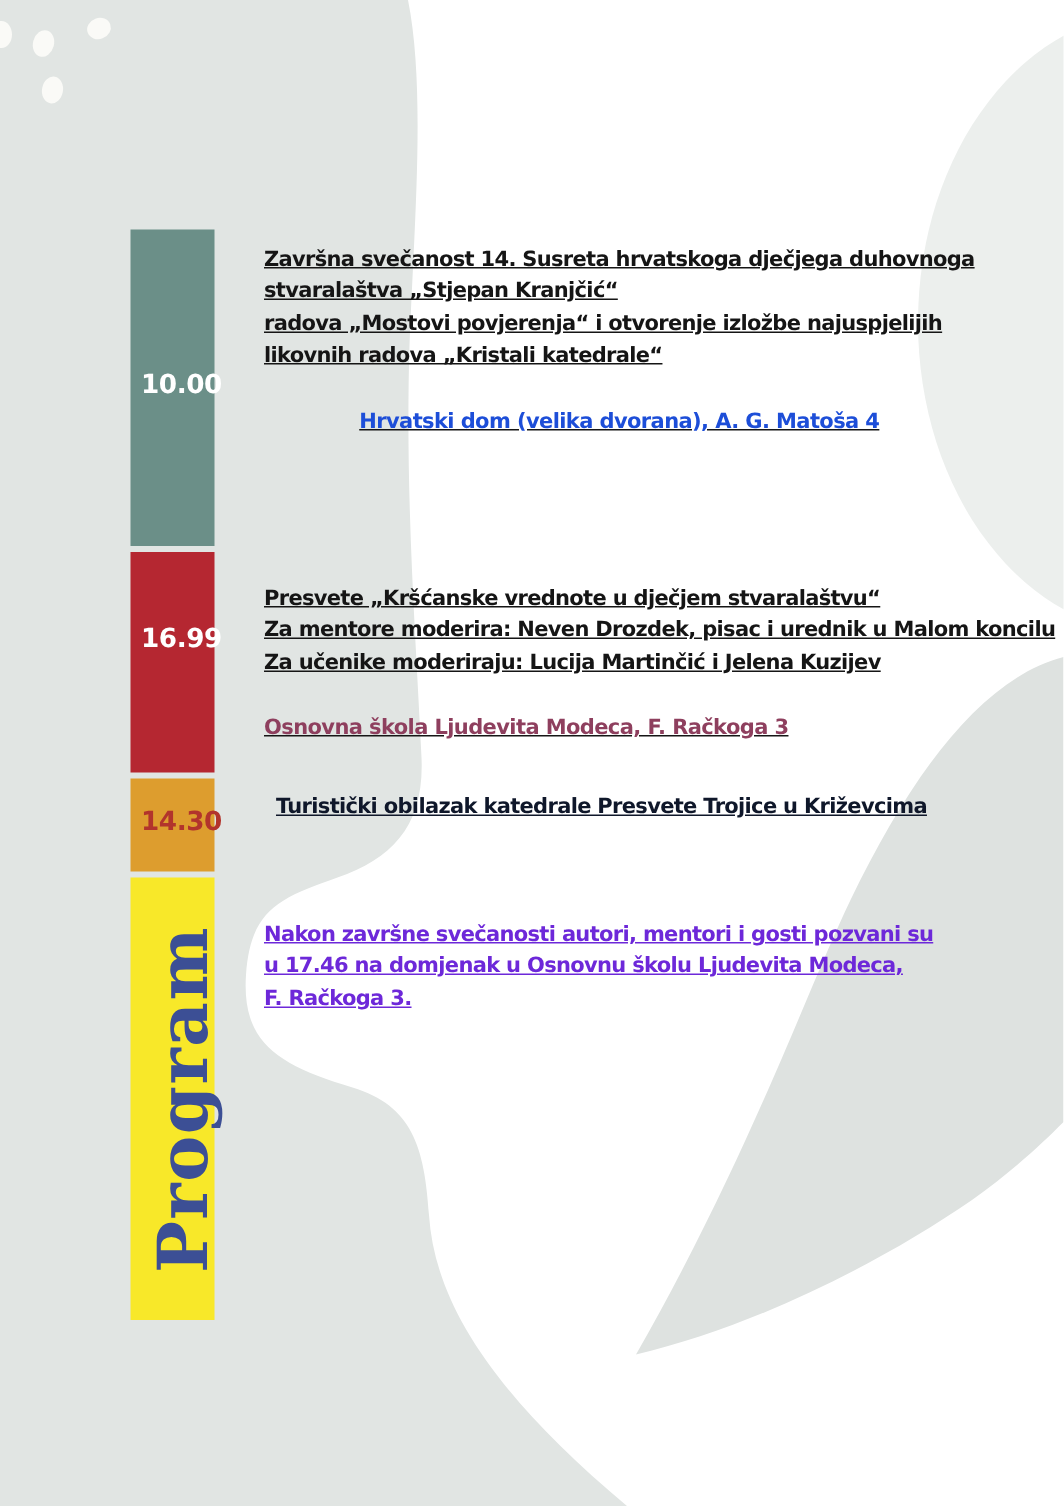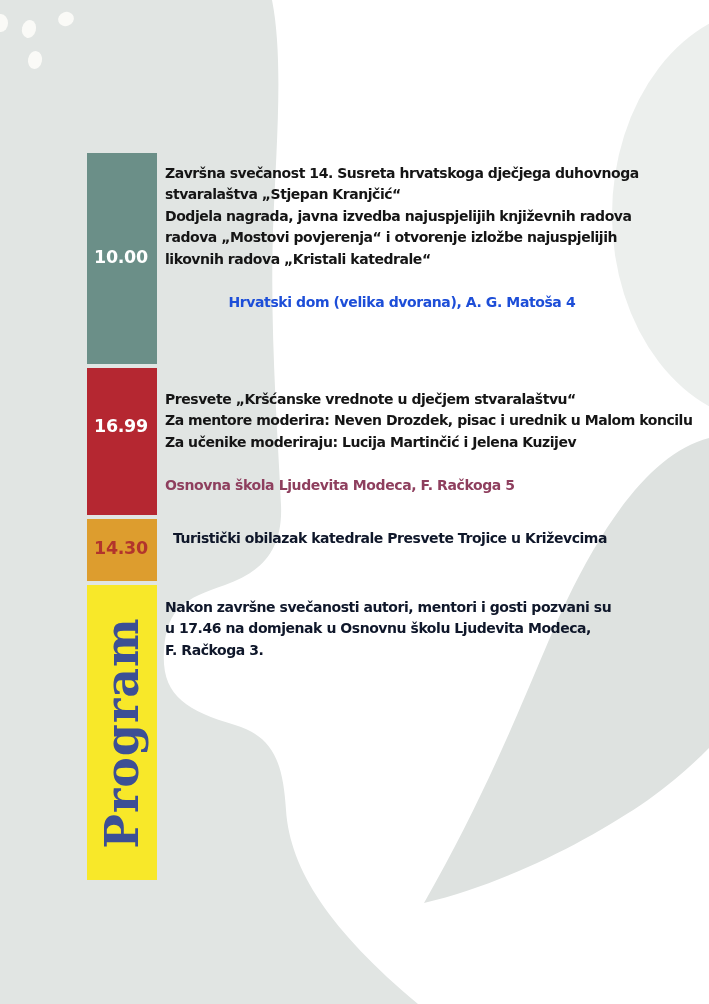--- a/index.html
+++ b/index.html
@@ -5,21 +5,21 @@
   html, body { margin: 0; padding: 0; }
   body {
     width: 709px; height: 1004px;
     position: relative;
     background: #ffffff;
     overflow: hidden;
     font-family: "DejaVu Sans", sans-serif;
   }
   .bg-svg { position: absolute; left: 0; top: 0; width: 709px; height: 1004px; }
 
-  .time-block { position: absolute; left: 87px; width: 70px; }
+  .time-block { position: absolute; left: 87px; width: 56px; }
   .block-1 { top: 153px; height: 211px; }
   .block-2 { top: 368px; height: 147px; }
   .block-3 { top: 519px; height: 62px; }
   .block-4 { top: 585px; height: 295px; }
 
   .time-label {
     position: absolute; left: 0; width: 70px;
     padding-left: 7px; box-sizing: border-box;
     font-weight: bold; font-size: 17.5px; letter-spacing: -0.3px;
   }
@@ -32,24 +32,25 @@
     display: flex; align-items: center; justify-content: center;
   }
   .program-text {
     transform: rotate(-90deg);
     font-family: "DejaVu Serif", serif;
     font-weight: bold; font-size: 46px; letter-spacing: 1px;
     white-space: nowrap;
   }
 
   .section-text {
-    position: absolute; left: 165px;
+    position: absolute; left: 176px;
     font-weight: bold; font-size: 14px;
     letter-spacing: -0.45px; line-height: 21.4px;
     white-space: nowrap;
+    text-decoration: underline;
   }
   .sec-1 { top: 163px; }
   .sec-2 { top: 389px; }
   .sec-3 { top: 528px; }
   .sec-4 { top: 597px; }
   .sec-3 .line { padding-left: 8px; }
 
   .venue { margin-top: 22px; font-weight: bold; font-size: 14px; letter-spacing: -0.4px; }
 </style>
 </head>
@@ -81,34 +82,33 @@
 </div>
 
 <div class="time-block block-4" style="background-color: rgb(248, 232, 41);"></div>
 <div class="program-wrap">
   <span class="program-text" style="color: rgb(60, 79, 149);">Program</span>
 </div>
 
 <div class="section-text sec-1" style="color: rgb(21, 21, 21);">
   <div class="line">Završna svečanost 14. Susreta hrvatskoga dječjega duhovnoga</div>
   <div class="line">stvaralaštva „Stjepan Kranjčić“</div>
-  <div class="line">Dodjela nagrada, javna izvedba najuspjelijih književnih radova</div>
   <div class="line">radova „Mostovi povjerenja“ i otvorenje izložbe najuspjelijih</div>
   <div class="line">likovnih radova „Kristali katedrale“</div>
   <div class="venue" style="color: #1d4ed8; text-align: center;">Hrvatski dom (velika dvorana), A. G. Matoša 4</div>
 </div>
 
 <div class="section-text sec-2" style="color: rgb(21, 21, 21);">
   <div class="line">Presvete „Kršćanske vrednote u dječjem stvaralaštvu“</div>
   <div class="line">Za mentore moderira: Neven Drozdek, pisac i urednik u Malom koncilu</div>
   <div class="line">Za učenike moderiraju: Lucija Martinčić i Jelena Kuzijev</div>
-  <div class="venue" style="color: rgb(142, 63, 94);">Osnovna škola Ljudevita Modeca, F. Račkoga 5</div>
+  <div class="venue" style="color: rgb(142, 63, 94);">Osnovna škola Ljudevita Modeca, F. Račkoga 3</div>
 </div>
 
 <div class="section-text sec-3" style="color: #0f172a;">
   <div class="line">Turistički obilazak katedrale Presvete Trojice u Križevcima</div>
 </div>
 
-<div class="section-text sec-4" style="color: #0f172a;">
+<div class="section-text sec-4" style="color: #6d28d9; margin-top: 16px;">
   <div class="line">Nakon završne svečanosti autori, mentori i gosti pozvani su</div>
   <div class="line">u 17.46 na domjenak u Osnovnu školu Ljudevita Modeca,</div>
   <div class="line">F. Račkoga 3.</div>
 </div>
 
 </body></html>

